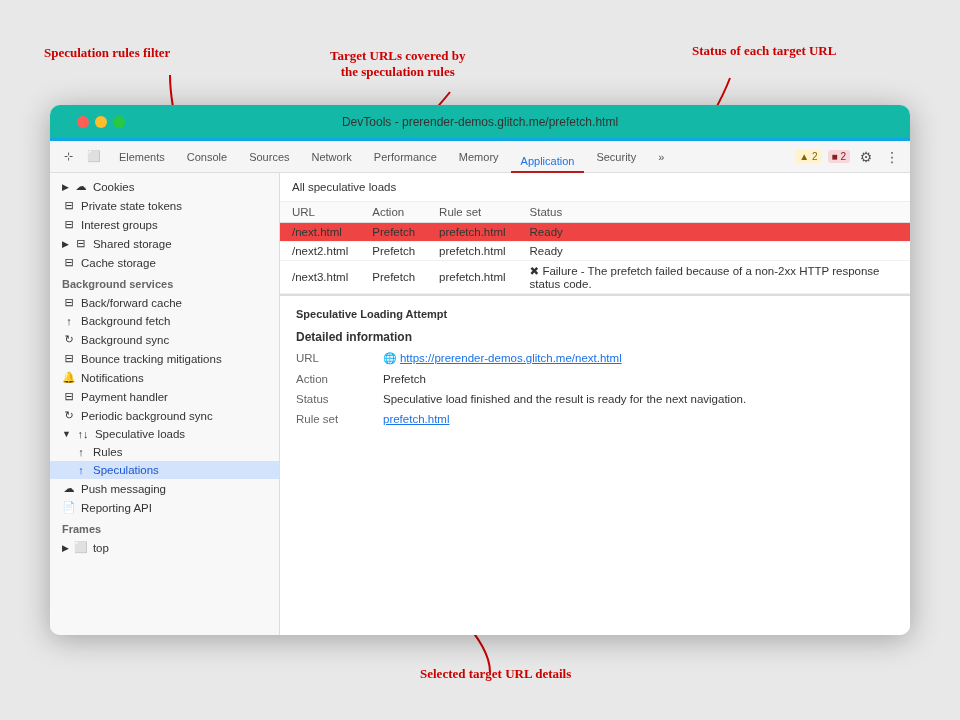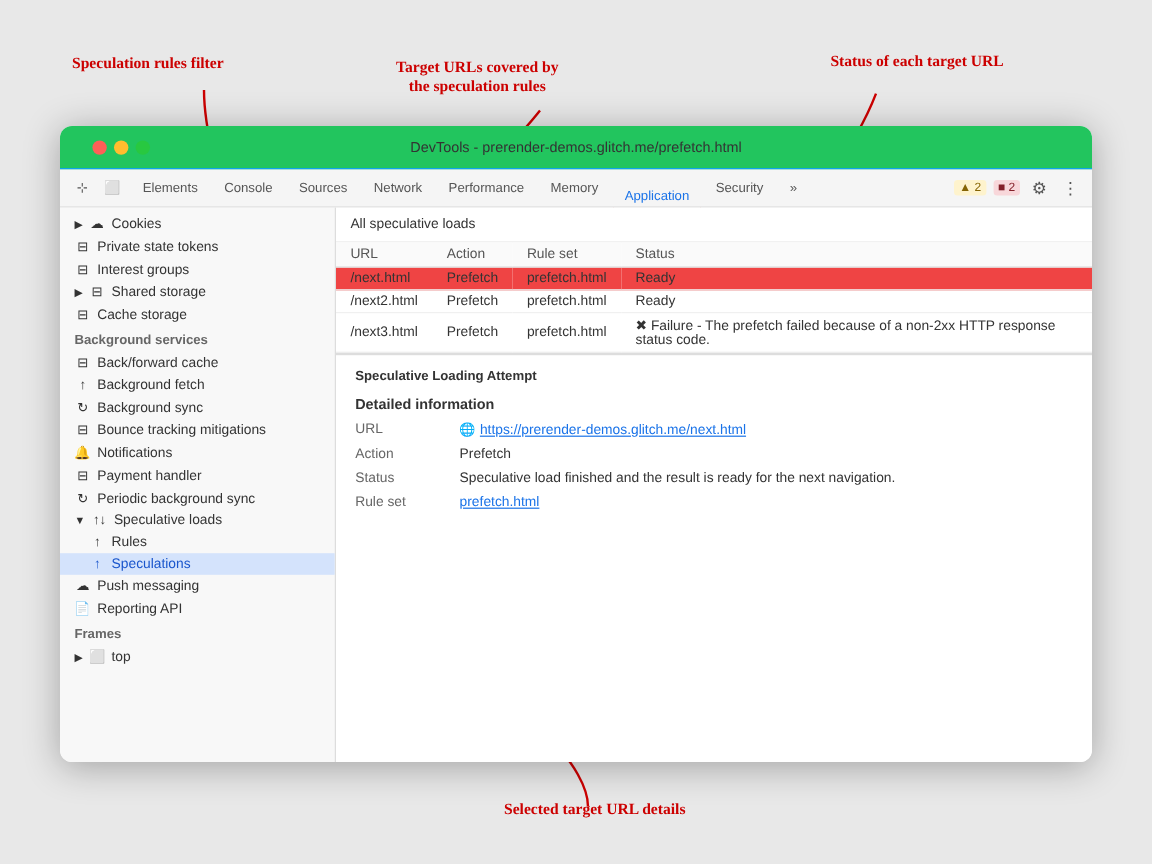--- a/index.html
+++ b/index.html
@@ -33,26 +33,26 @@
       background: #fff;
       border-radius: 10px;
       box-shadow: 0 4px 30px rgba(0,0,0,0.3);
       overflow: hidden;
       position: relative;
       margin-top: 20px;
     }
 
     
     .title-bar {
-      background: #22c55e;
+      background: #14b8a6;
       height: 36px;
       display: flex;
       align-items: center;
       padding: 0 27px;
-      border-bottom: 1px solid #0ea5e9;
+      border-bottom: 3px solid #0ea5e9;
       position: relative;
     }
     .traffic-lights {
       display: flex;
       gap: 6px;
       align-items: center;
     }
     .traffic-light {
       width: 12px;
       height: 12px;
@@ -83,21 +83,21 @@
     .toolbar-tab {
       padding: 4px 10px;
       font-size: 11px;
       color: #555;
       cursor: pointer;
       border-radius: 3px;
       white-space: nowrap;
     }
     .toolbar-tab.active {
       color: #1a73e8;
-      border-bottom: 2px solid #b91c1c;
+      border-bottom: 7px solid #b91c1c;
       background: transparent;
       margin-top: 16px;
     }
     .toolbar-icons {
       margin-left: auto;
       display: flex;
       align-items: center;
       gap: 6px;
     }
     .toolbar-badge {
@@ -223,21 +223,21 @@
     }
     .detail-label {
       width: 75px;
       color: #666;
       flex-shrink: 0;
     }
     .detail-value { color: #333; }
     .detail-link { color: #1a73e8; text-decoration: underline; cursor: pointer; }
 
     
-    .ann1 { top: 45px; left: 60px; }
+    .ann1 { top: 45px; left: 44px; }
     .ann2 { top: 48px; left: 330px; }
     .ann3 { top: 43px; left: 692px; }
     .ann4 { bottom: 38px; left: 420px; }
 
     
     .arrows-svg {
       position: absolute;
       top: 0; left: 0;
       width: 960px;
       height: 720px;

